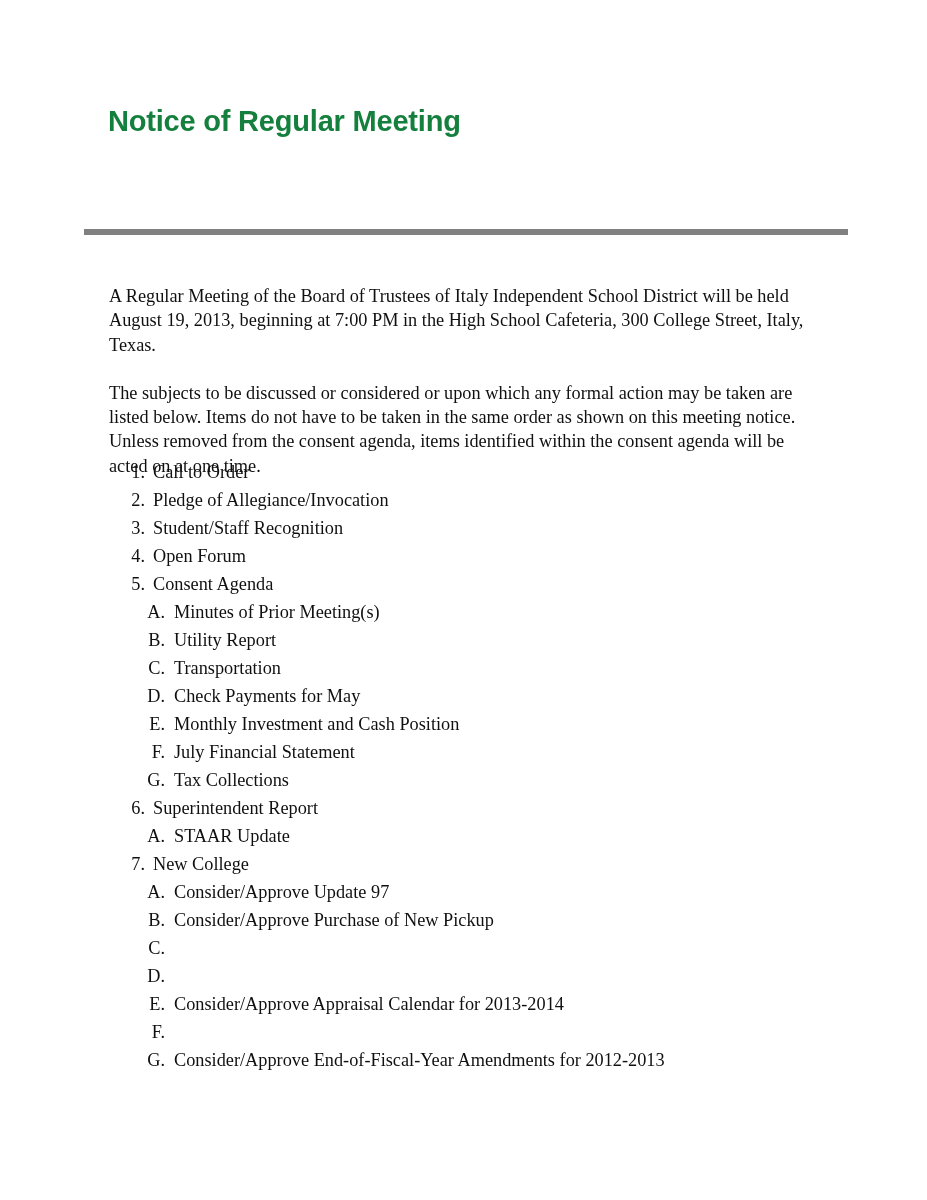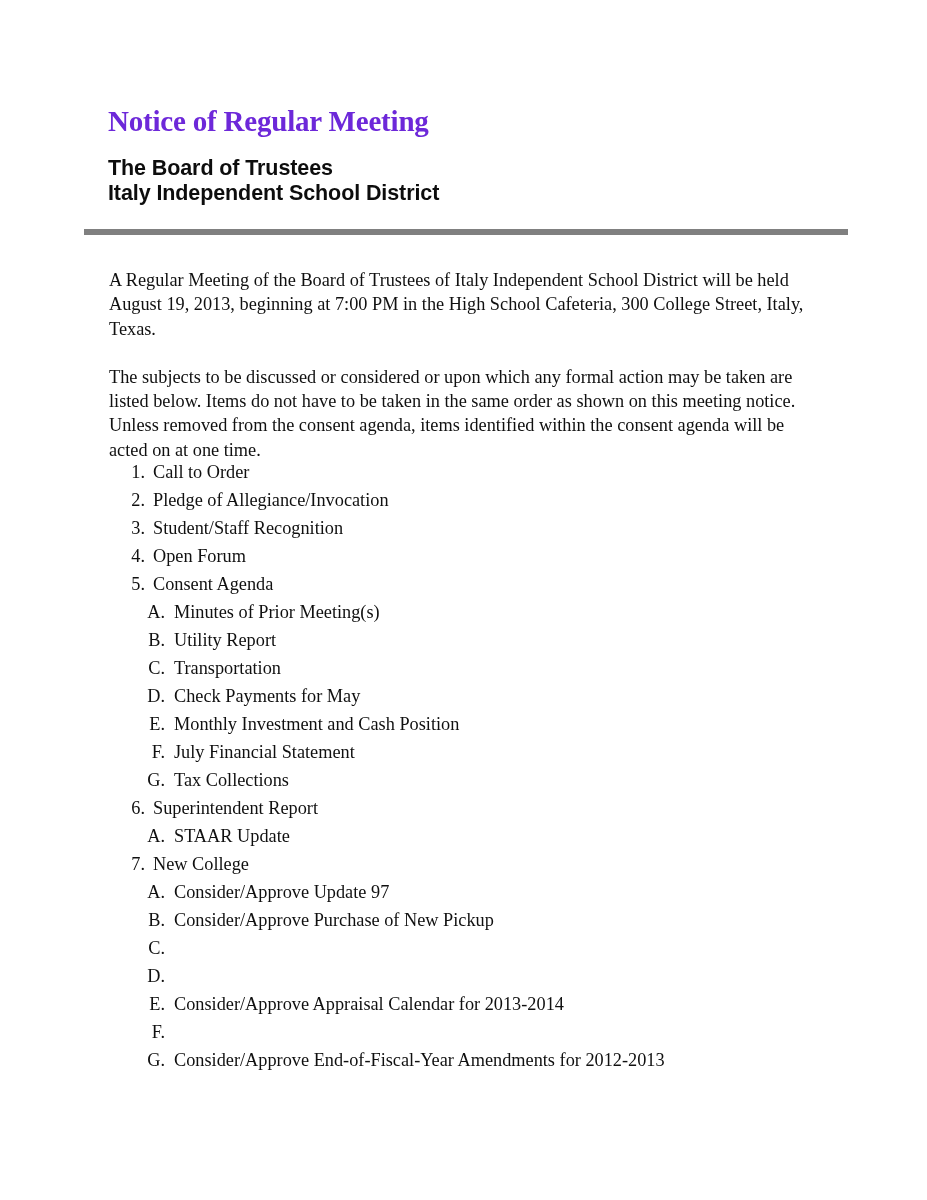--- a/index.html
+++ b/index.html
@@ -24,27 +24,27 @@
   }
 
   
   .header {
     position: absolute;
     left: 108px;
     top: 104px;
     width: 760px;
   }
   .doc-title {
-    font-family: Liberation Serif, serif;
+    font-family: Liberation Sans, sans-serif;
     font-weight: bold;
     font-size: 29px;
     line-height: 34px;
     letter-spacing: -0.2px;
     margin: 0;
-    color: #6d28d9;
+    color: #15803d;
   }
   .subtitle-block {
     margin-top: 18px;
     font-family: "Liberation Sans", "DejaVu Sans", sans-serif;
     font-weight: bold;
     font-size: 21.5px;
     line-height: 25px;
     letter-spacing: -0.1px;
     color: #0d0d0d;
   }
@@ -67,21 +67,21 @@
   .body-copy {
     position: absolute;
     left: 109px;
     top: 268px;
     width: 700px;
     font-size: 18.3px;
     line-height: 24.3px;
     color: #101010;
   }
   .para {
-    margin: 0 0 24px 0;
+    margin: 16px 0 24px 0;
     text-align: left;
   }
   .para:last-child { margin-bottom: 0; }
 
   
   .agenda {
     position: absolute;
     left: 109px;
     top: 461px;
     width: 740px;
@@ -116,24 +116,20 @@
     flex: 0 1 auto;
   }
 </style>
 </head>
 <body>
 
 <div class="page">
 
   <div class="header">
     <h1 class="doc-title">Notice of Regular Meeting</h1>
-    <div class="subtitle-block">
-      <span class="subtitle-line">The Board of Trustees</span>
-      <span class="subtitle-line">Italy Independent School District</span>
-    </div>
   </div>
 
   <div class="divider"></div>
 
   <div class="body-copy">
     <p class="para">A Regular Meeting of the Board of Trustees of Italy Independent School District will be held August 19, 2013, beginning at 7:00 PM in the High School Cafeteria, 300 College Street, Italy, Texas.</p>
     <p class="para">The subjects to be discussed or considered or upon which any formal action may be taken are listed below. Items do not have to be taken in the same order as shown on this meeting notice. Unless removed from the consent agenda, items identified within the consent agenda will be acted on at one time.</p>
   </div>
 
   <div class="agenda">

